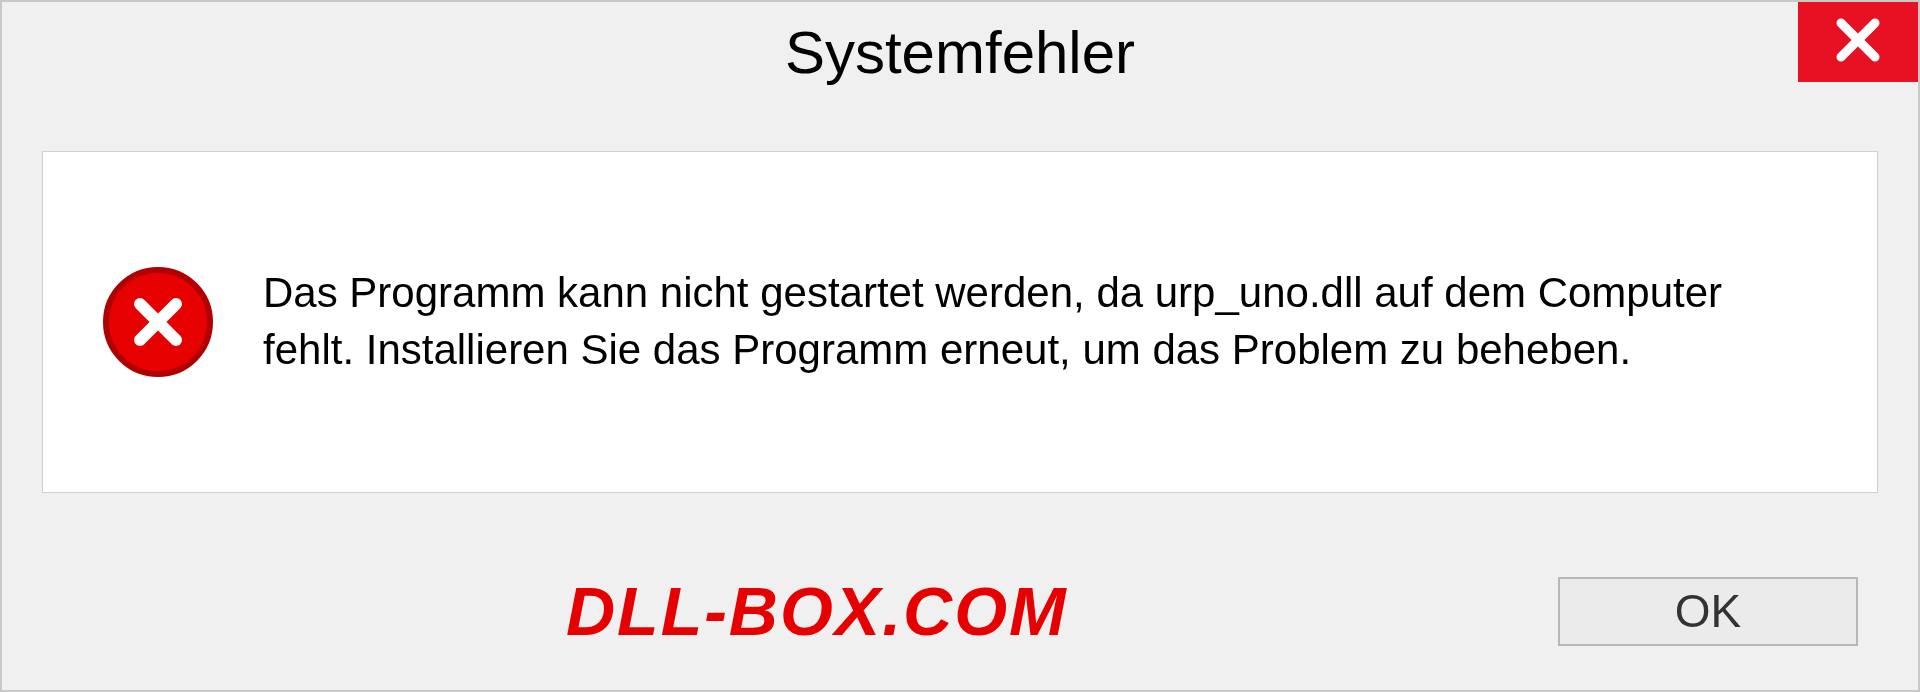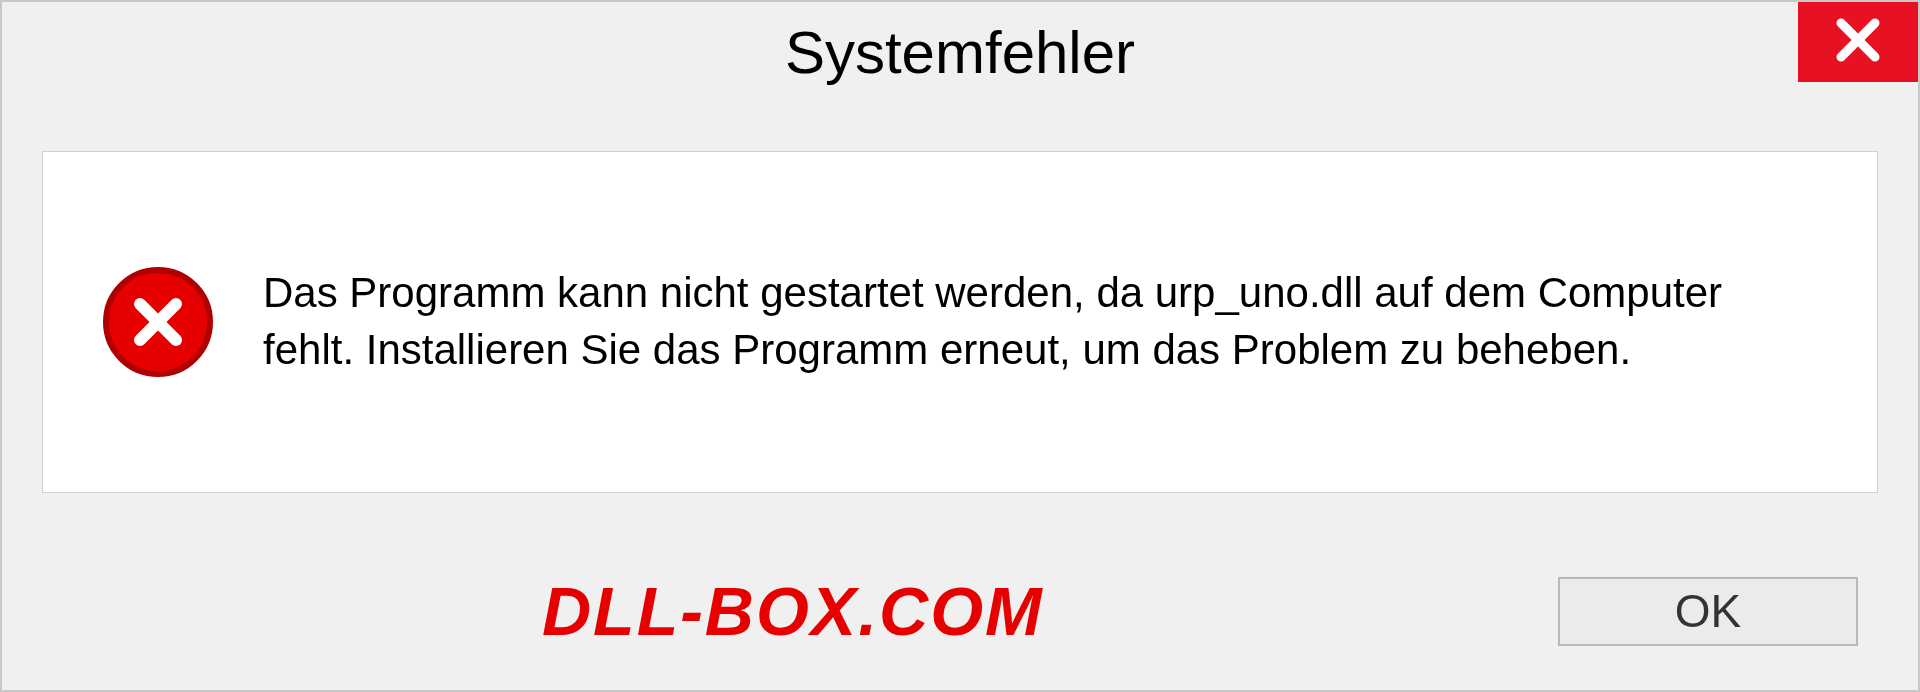--- a/index.html
+++ b/index.html
@@ -81,20 +81,21 @@
     .message {
       font-size: 42px;
       line-height: 1.35;
       color: #000;
     }
     .footer {
       display: flex;
       align-items: center;
       justify-content: space-between;
       padding: 20px 60px 40px 40px;
+      margin-left: 24px;
     }
     .watermark {
       font-size: 68px;
       font-weight: 900;
       font-style: italic;
       color: #e60000;
       letter-spacing: 2px;
       margin-left: 500px;
     }
     .ok-button {

